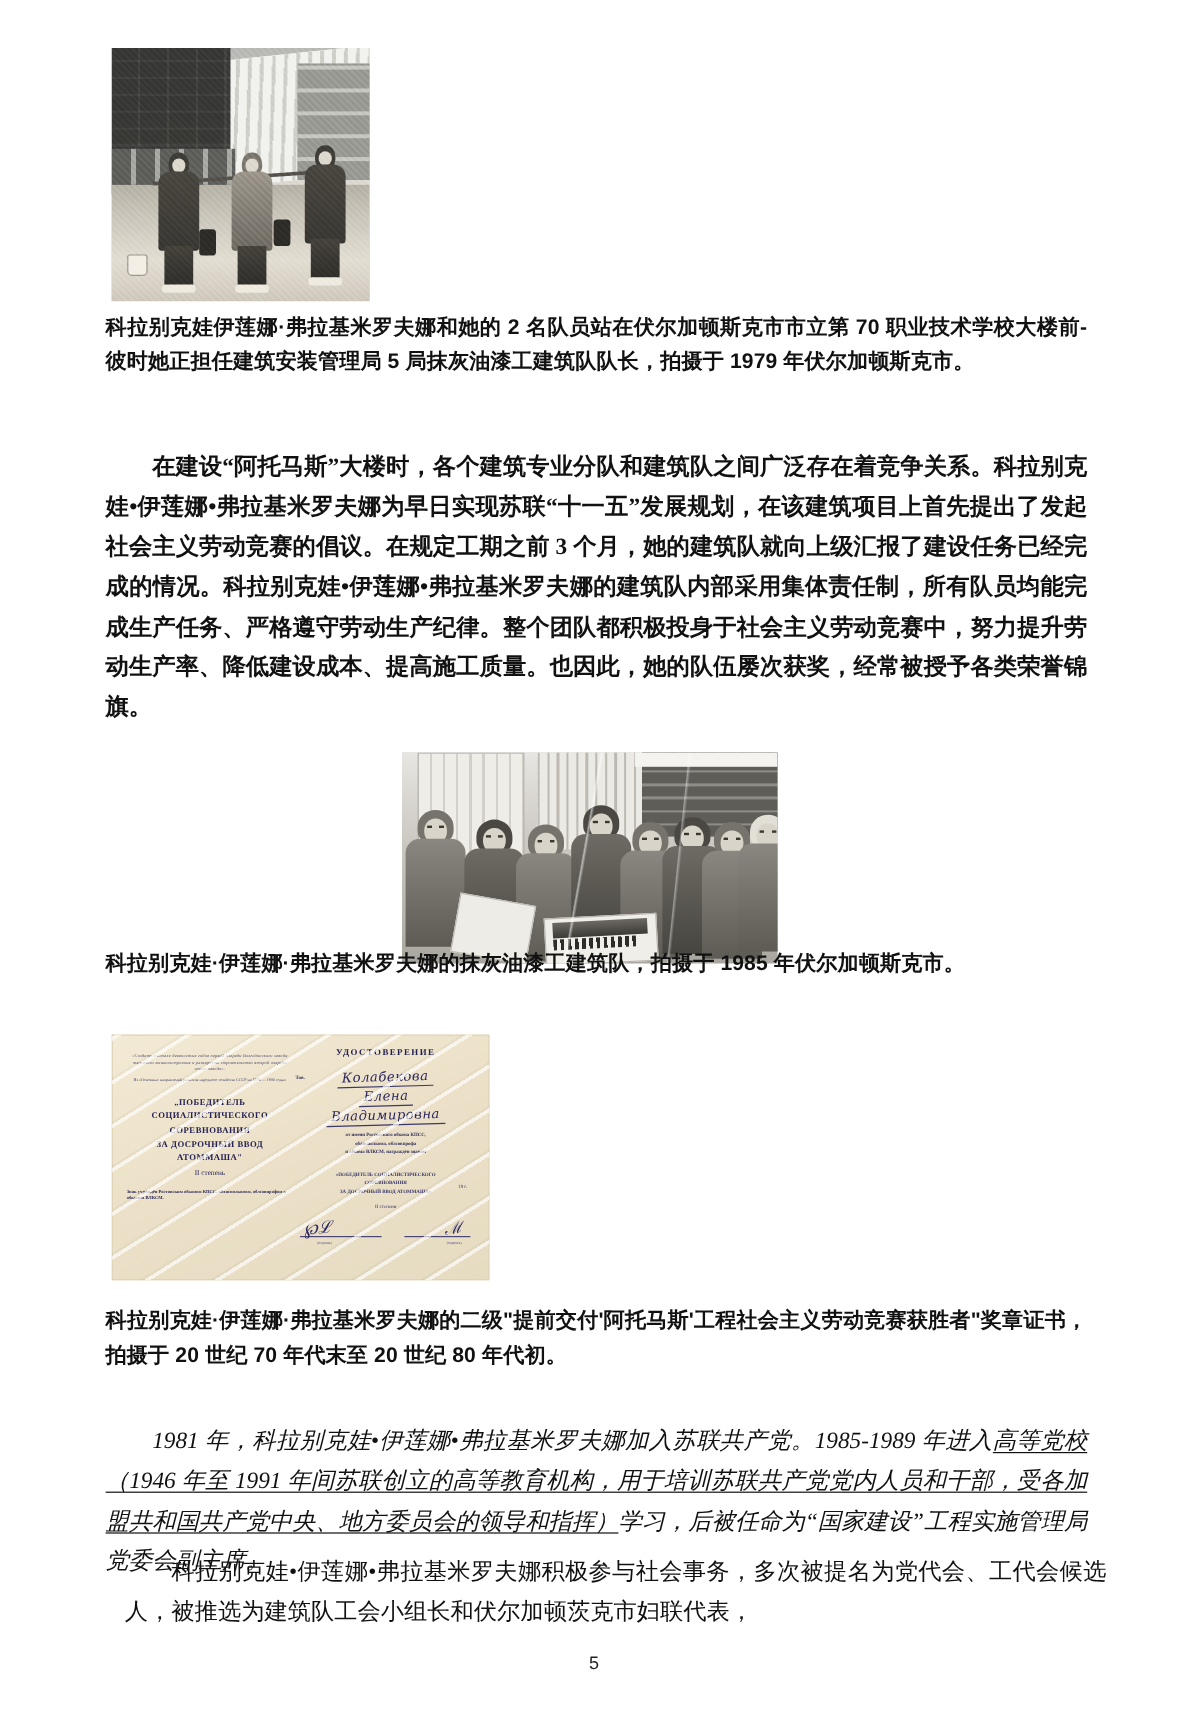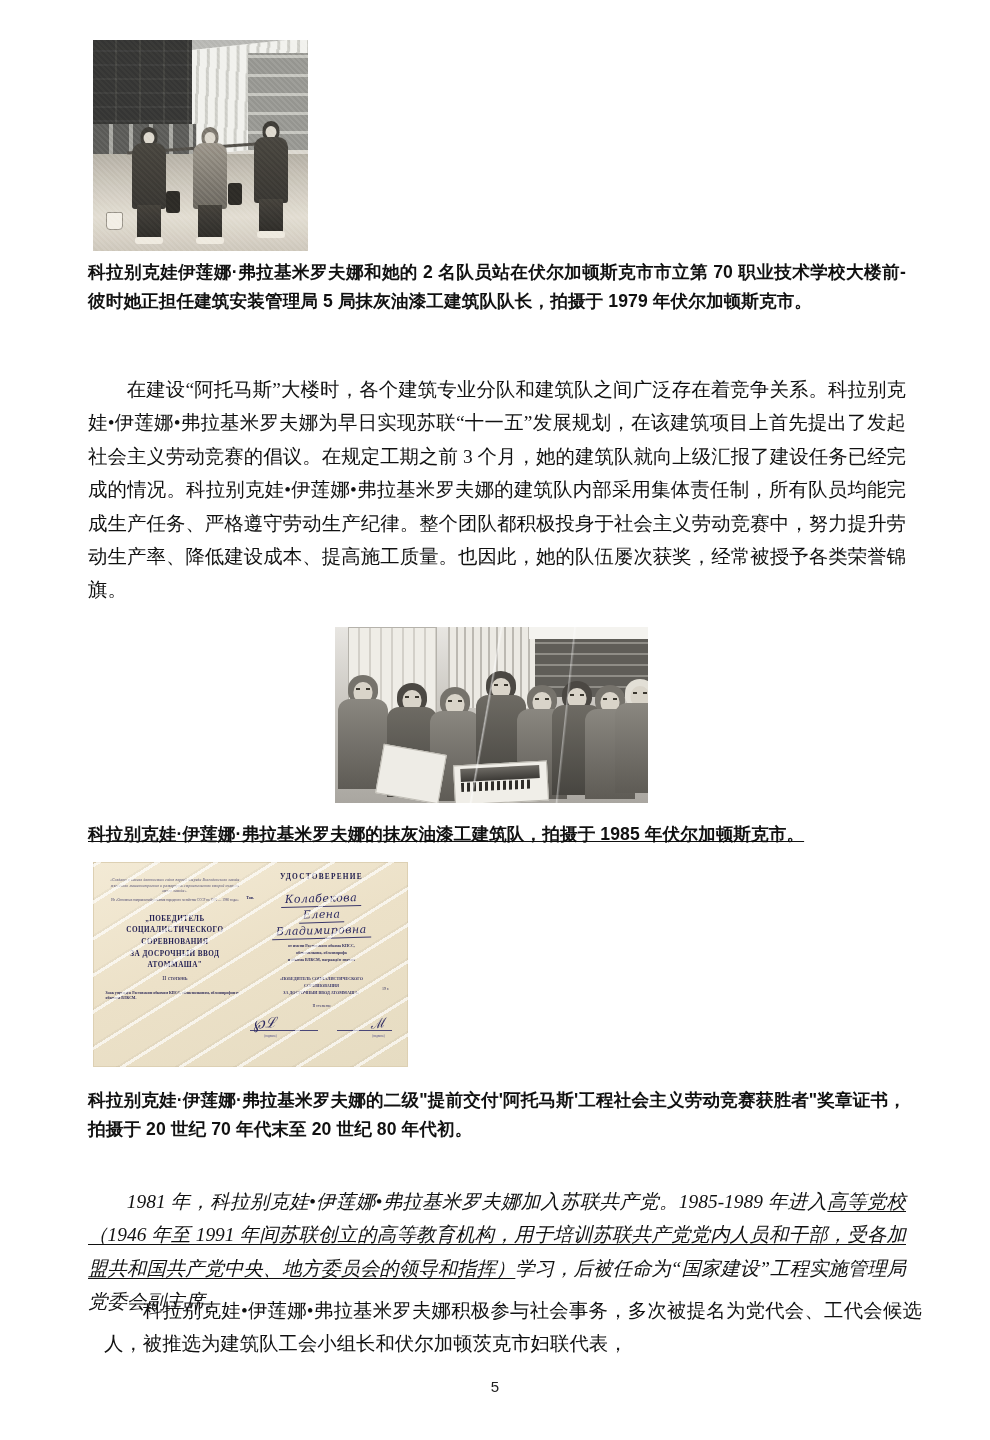--- a/index.html
+++ b/index.html
@@ -293,36 +293,36 @@
     width: 818px;
     font-family: "Liberation Sans", sans-serif;
     font-weight: 700;
     font-size: 17.6px;
     line-height: 29px;
     color: #111;
     letter-spacing: .1px;
     text-align: justify;
   }
   #caption-1 { top: 258px; }
-  #caption-2 { top: 820px; text-decoration: underline; }
+  #caption-2 { top: 788px; }
   #caption-3 { top: 1086px; }
 
   .body-para {
     position: absolute;
     left: 88px;
     width: 818px;
     font-family: "Liberation Serif", "DejaVu Serif", serif;
     font-size: 19.4px;
     line-height: 33.4px;
     color: #111;
     text-align: justify;
     text-justify: inter-ideograph;
     text-indent: 2em;
   }
-  #para-1 { top: 373px; }
+  #para-1 { top: 373px; font-weight: bold; }
   #para-2 { top: 1185px; font-style: italic; }
   #para-3 { top: 1294px; margin-left: 16px; }
 
   .u { text-decoration: underline; text-underline-offset: 3px; }
 
   .page-number {
     position: absolute;
     left: 0; right: 0;
     top: 1378px;
     text-align: center;

